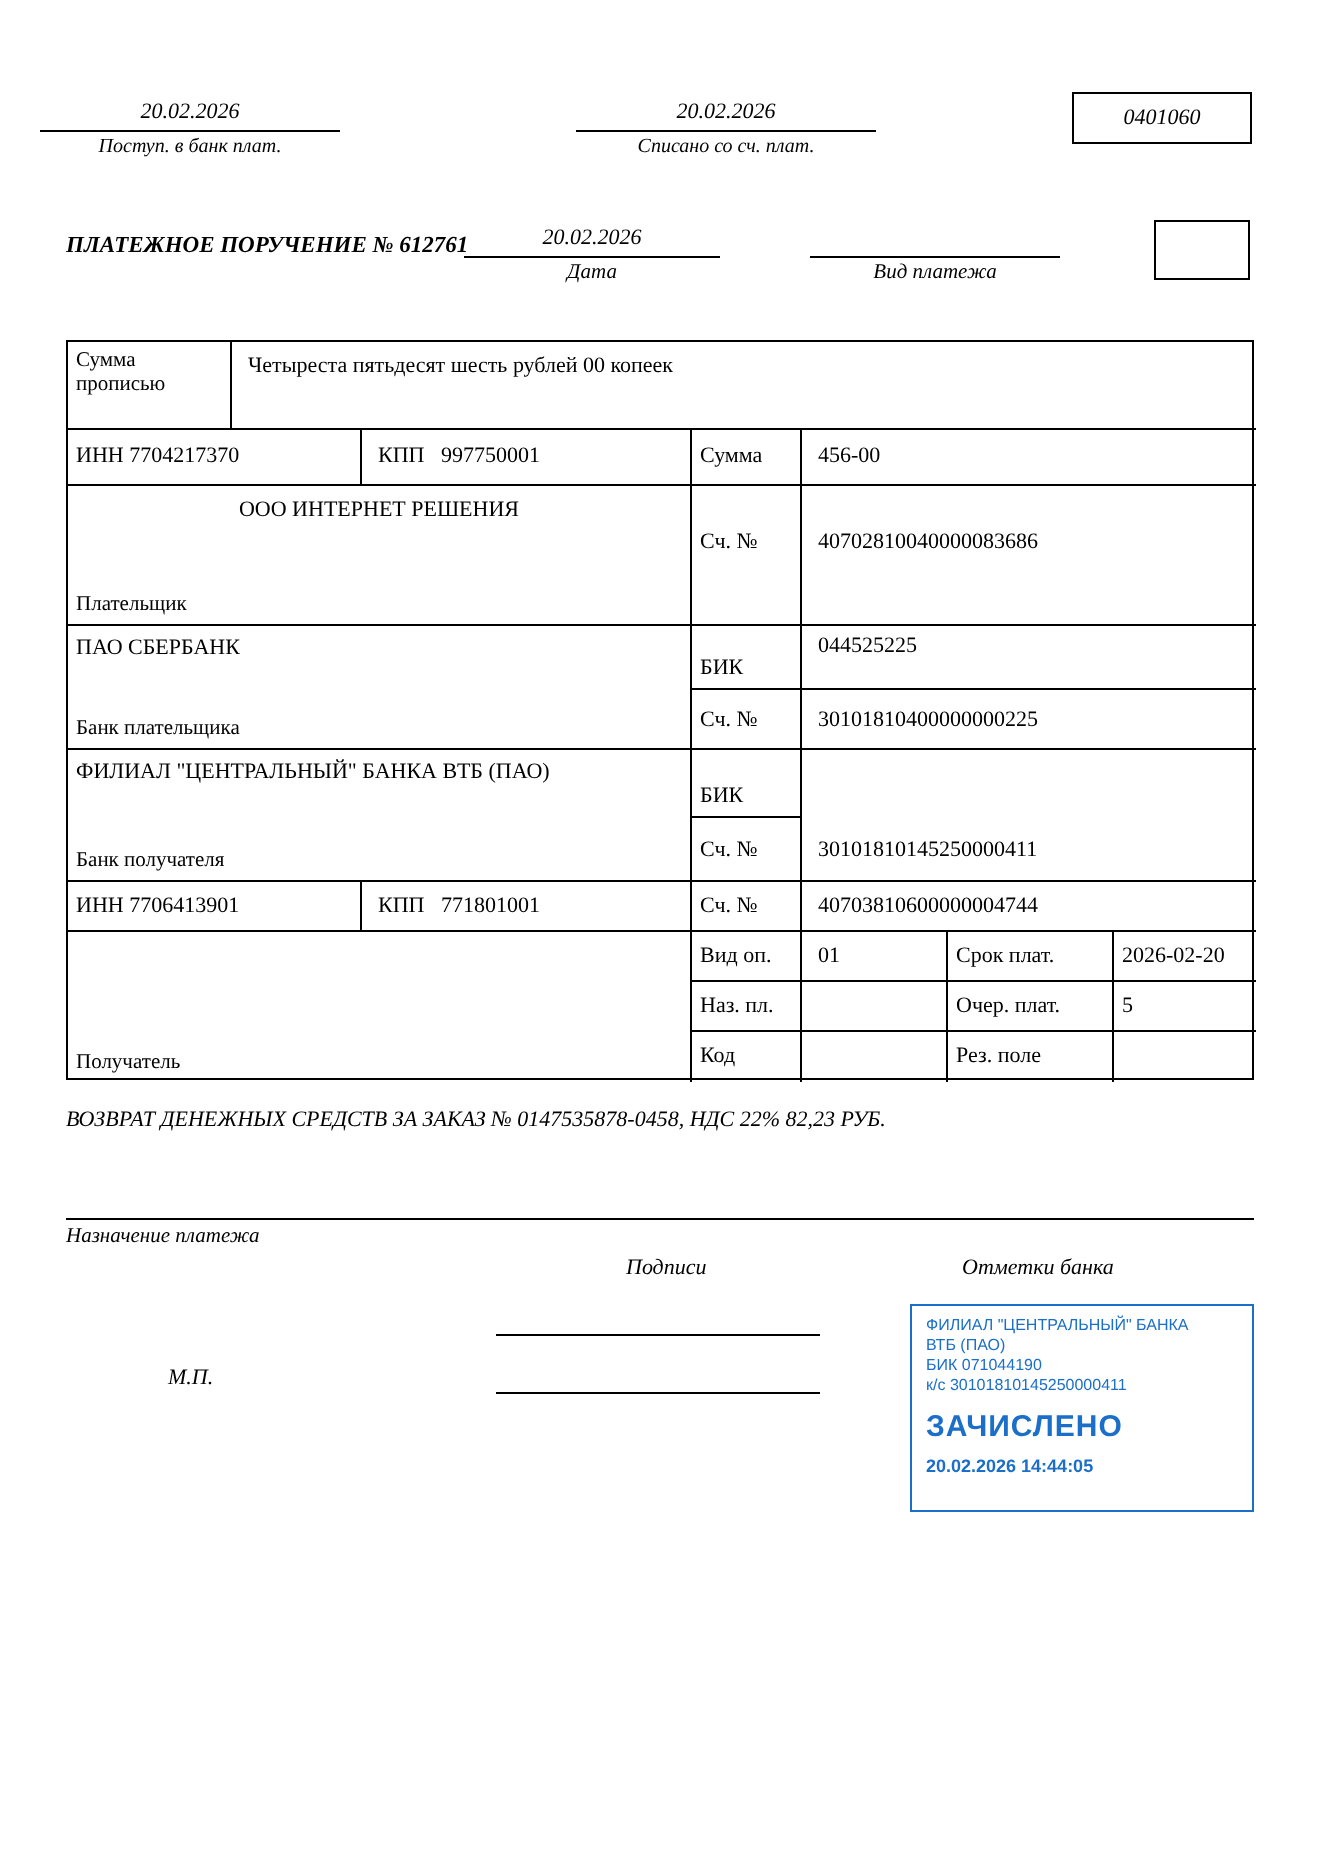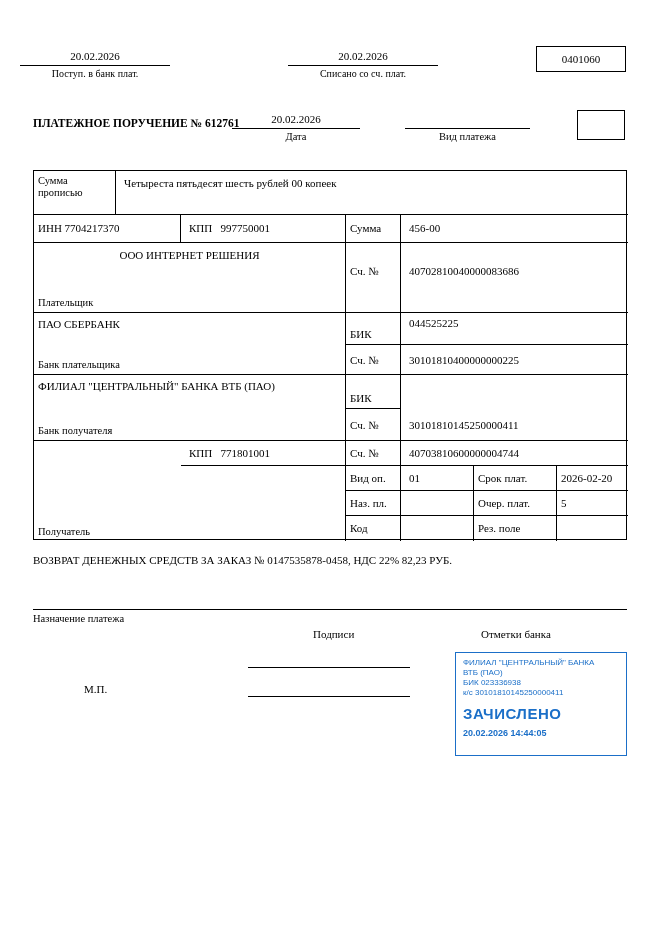--- a/index.html
+++ b/index.html
@@ -5,21 +5,21 @@
   html,body{margin:0;padding:0;}
   body{background:#e8e8e8;}
   .page{
     position:relative;
     width:660px;height:933px;
     background:#ffffff;
     font-family:"Liberation Serif", serif;
     color:#000;
     overflow:hidden;
   }
-  .abs{position:absolute;box-sizing:border-box;}
+  .abs{position:absolute;box-sizing:border-box;font-style:italic;}
   .c{position:absolute;box-sizing:border-box;font-size:11px;line-height:13px;}
   .br{border-right:1px solid #000;}
   .bb{border-bottom:1px solid #000;}
   .small{font-size:10px;line-height:12px;}
   .sm2{font-size:10.5px;line-height:12px;}
   .pre{white-space:pre;}
   .vend{display:flex;align-items:flex-end;padding:3px 4px;}
   .center{text-align:center;}
   .bold{font-weight:bold;}
   .dateline{border-bottom:1px solid #000;padding-bottom:2px;font-size:11px;line-height:13px;text-align:center;}
@@ -93,20 +93,21 @@
     <div class="c bb" style="left:367px;top:174px;width:227px;height:30px;padding:9px 8px 0;">30101810400000000225</div>
 
     <div class="c br bb" style="left:0;top:204px;width:312px;height:66px;">
       <div style="padding:5px 4px;">ФИЛИАЛ "ЦЕНТРАЛЬНЫЙ" БАНКА ВТБ (ПАО)</div>
       <div class="bottomlabel">Банк получателя</div>
     </div>
     <div class="c br bb vend" style="left:312px;top:204px;width:55px;height:34px;">БИК</div>
     <div class="c br bb" style="left:312px;top:238px;width:55px;height:32px;padding:10px 4px 0;">Сч. №</div>
     <div class="c bb" style="left:367px;top:238px;width:227px;height:32px;padding:10px 8px 0;">30101810145250000411</div>
 
+    <div class="c br bb" style="left:0;top:270px;width:147px;height:25px;padding:6px 4px;">ИНН 7706413901</div>
     <div class="c br bb pre" style="left:147px;top:270px;width:165px;height:25px;padding:6px 8px;">КПП   771801001</div>
     <div class="c br bb" style="left:312px;top:270px;width:55px;height:25px;padding:6px 4px;">Сч. №</div>
     <div class="c bb" style="left:367px;top:270px;width:227px;height:25px;padding:6px 8px;">40703810600000004744</div>
 
     <div class="c br" style="left:0;top:295px;width:312px;height:75px;">
       <div class="bottomlabel">Получатель</div>
     </div>
 
     <div class="c br bb" style="left:312px;top:295px;width:55px;height:25px;padding:6px 4px;">Вид оп.</div>
     <div class="c br bb" style="left:367px;top:295px;width:73px;height:25px;padding:6px 8px;">01</div>
@@ -132,19 +133,19 @@
   <div class="abs" style="left:481px;top:628px;font-size:11px;">Отметки банка</div>
 
   <div class="abs" style="left:248px;top:651px;width:162px;height:17px;border-bottom:1px solid #000;"></div>
   <div class="abs" style="left:248px;top:680px;width:162px;height:17px;border-bottom:1px solid #000;"></div>
 
   <div class="abs" style="left:84px;top:683px;font-size:11px;">М.П.</div>
 
   <div class="stamp" style="color: rgb(27, 111, 200); border-color: rgb(27, 111, 200);">
     <div class="s-line">ФИЛИАЛ "ЦЕНТРАЛЬНЫЙ" БАНКА</div>
     <div class="s-line">ВТБ (ПАО)</div>
-    <div class="s-line">БИК 023336938</div>
+    <div class="s-line">БИК 071044190</div>
     <div class="s-line">к/с 30101810145250000411</div>
     <div class="s-status">ЗАЧИСЛЕНО</div>
     <div class="s-dt">20.02.2026 14:44:05</div>
   </div>
 
 </div>
 
 </body></html>

